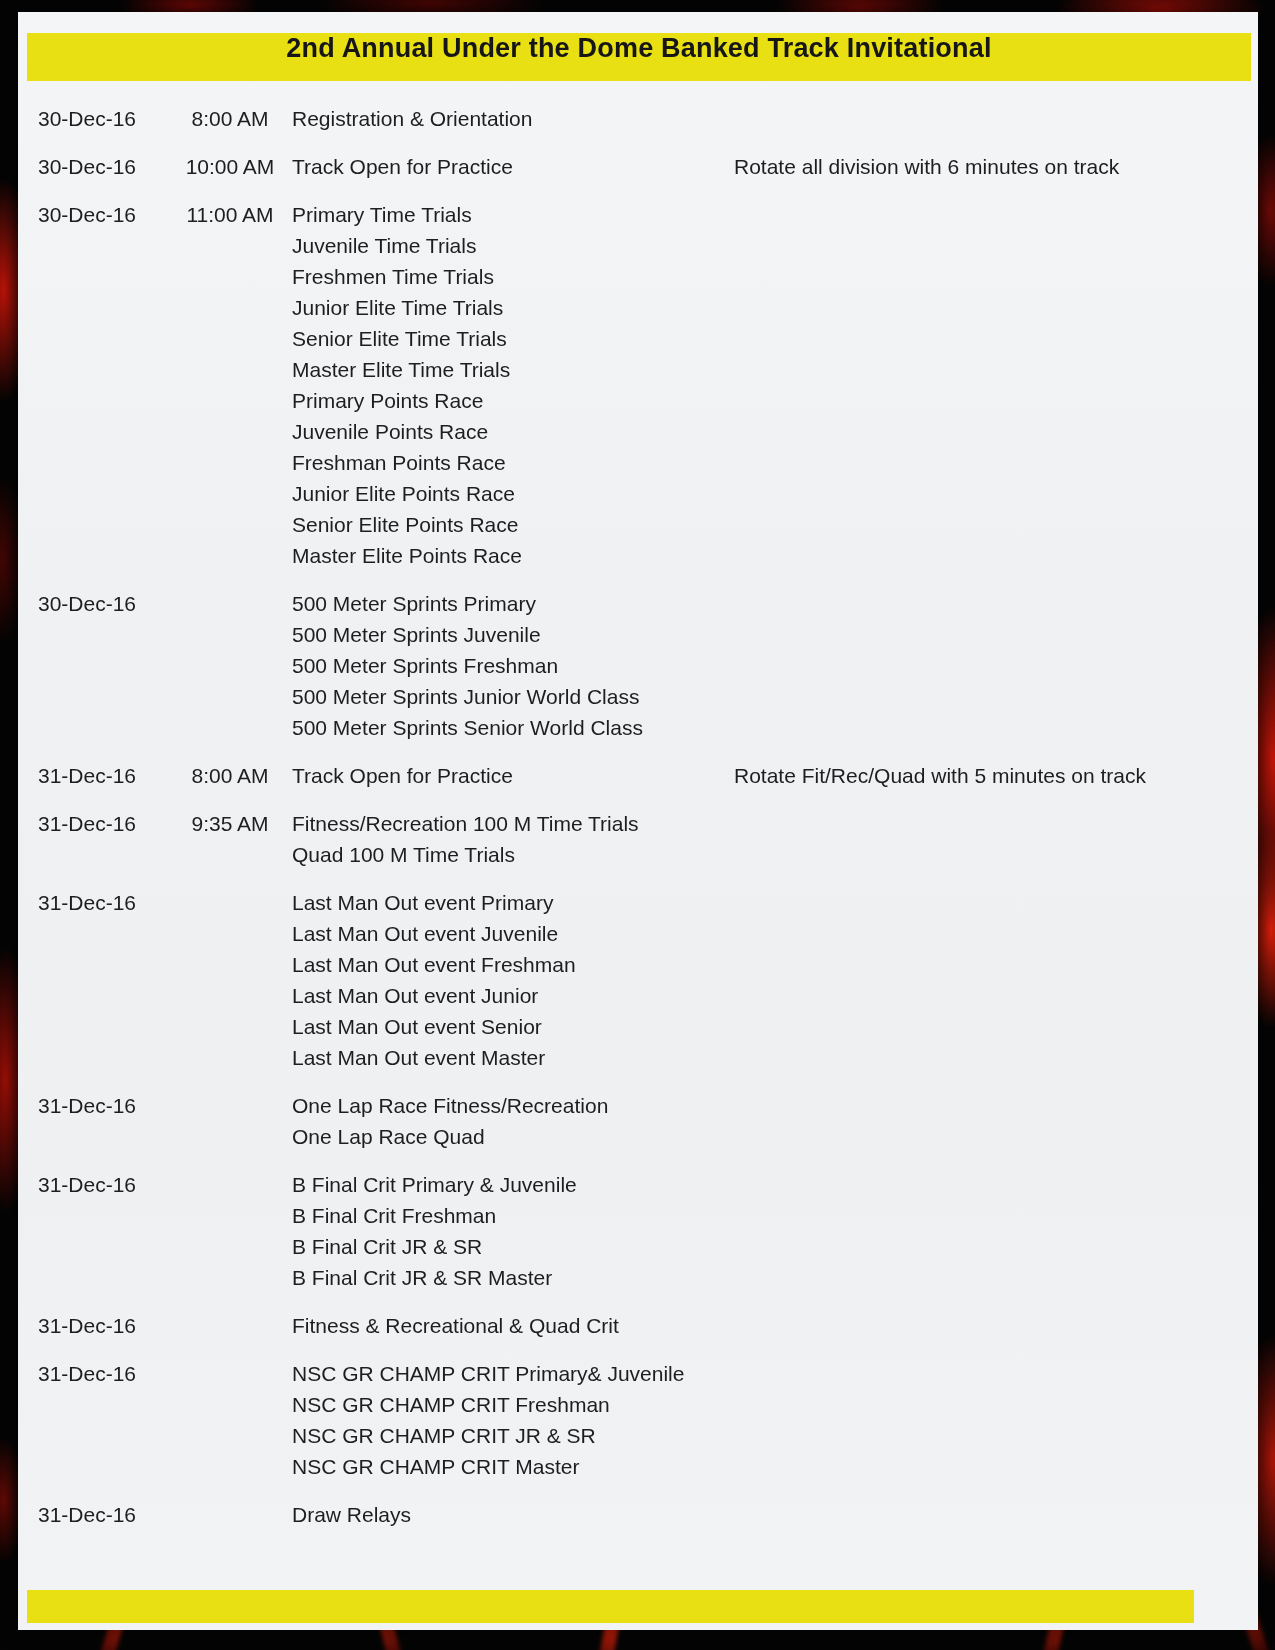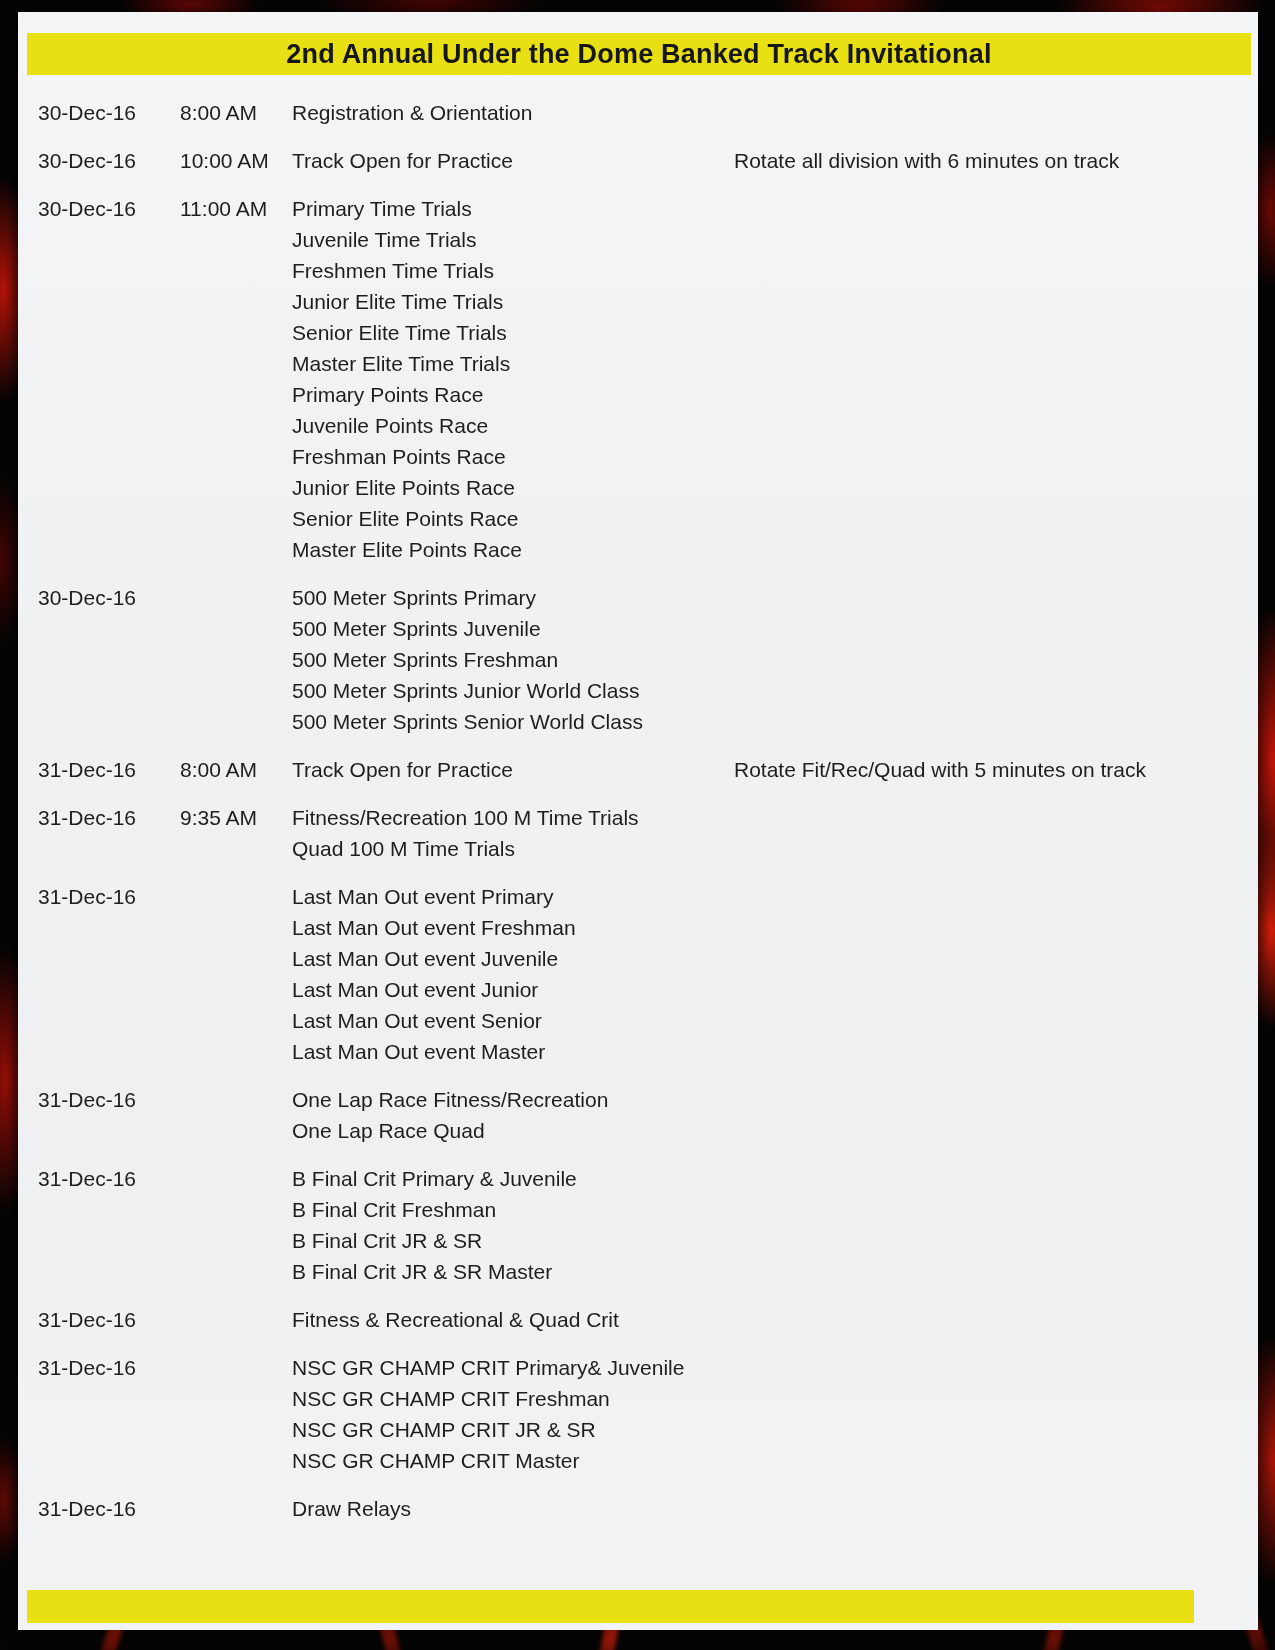--- a/index.html
+++ b/index.html
@@ -60,24 +60,23 @@
     width: 1240px;
     height: 1618px;
     background: linear-gradient(180deg, #f4f5f7 0%, var(--paper) 35%, #eef0f2 70%, #f2f3f5 100%);
     box-shadow: 0 0 18px rgba(0,0,0,0.65);
     display: flex;
     flex-direction: column;
   }
 
   .title-bar {
     margin: 21px 7px 0 9px;
-    height: 42px;
+    height: 48px;
     background: var(--yellow);
     display: flex;
-    align-items: center;
     justify-content: center;
     flex: 0 0 auto;
   }
   .title-bar h1 {
     margin: 0;
     font-size: 27px;
     font-weight: bold;
     color: #161616;
     letter-spacing: 0.2px;
     white-space: nowrap;
@@ -90,21 +89,21 @@
   }
   .row {
     display: grid;
     grid-template-columns: 130px 100px 430px 1fr;
     column-gap: 12px;
     margin-bottom: 17px;
     font-size: 21px;
     line-height: 31px;
   }
   .c-date { text-align: left; white-space: nowrap; }
-  .c-time { text-align: left; white-space: nowrap; }
+  .c-time { text-align: center; white-space: nowrap; }
   .c-events .event-line { white-space: nowrap; }
   .c-note { white-space: nowrap; }
 
   .bottom-bar {
     flex: 0 0 auto;
     margin: 0 64px 7px 9px;
     height: 33px;
     background: var(--yellow);
   }
 </style>
@@ -193,22 +192,22 @@
           <div class="event-line">Quad 100 M Time Trials</div>
         </div>
     <div class="c-note"></div>
   </div>
 
   <div class="row">
     <div class="c-date">31-Dec-16</div>
     <div class="c-time"></div>
     <div class="c-events">
           <div class="event-line">Last Man Out event Primary</div>
+          <div class="event-line">Last Man Out event Juvenile</div>
           <div class="event-line">Last Man Out event Freshman</div>
-          <div class="event-line">Last Man Out event Juvenile</div>
           <div class="event-line">Last Man Out event Junior</div>
           <div class="event-line">Last Man Out event Senior</div>
           <div class="event-line">Last Man Out event Master</div>
         </div>
     <div class="c-note"></div>
   </div>
 
   <div class="row">
     <div class="c-date">31-Dec-16</div>
     <div class="c-time"></div>

